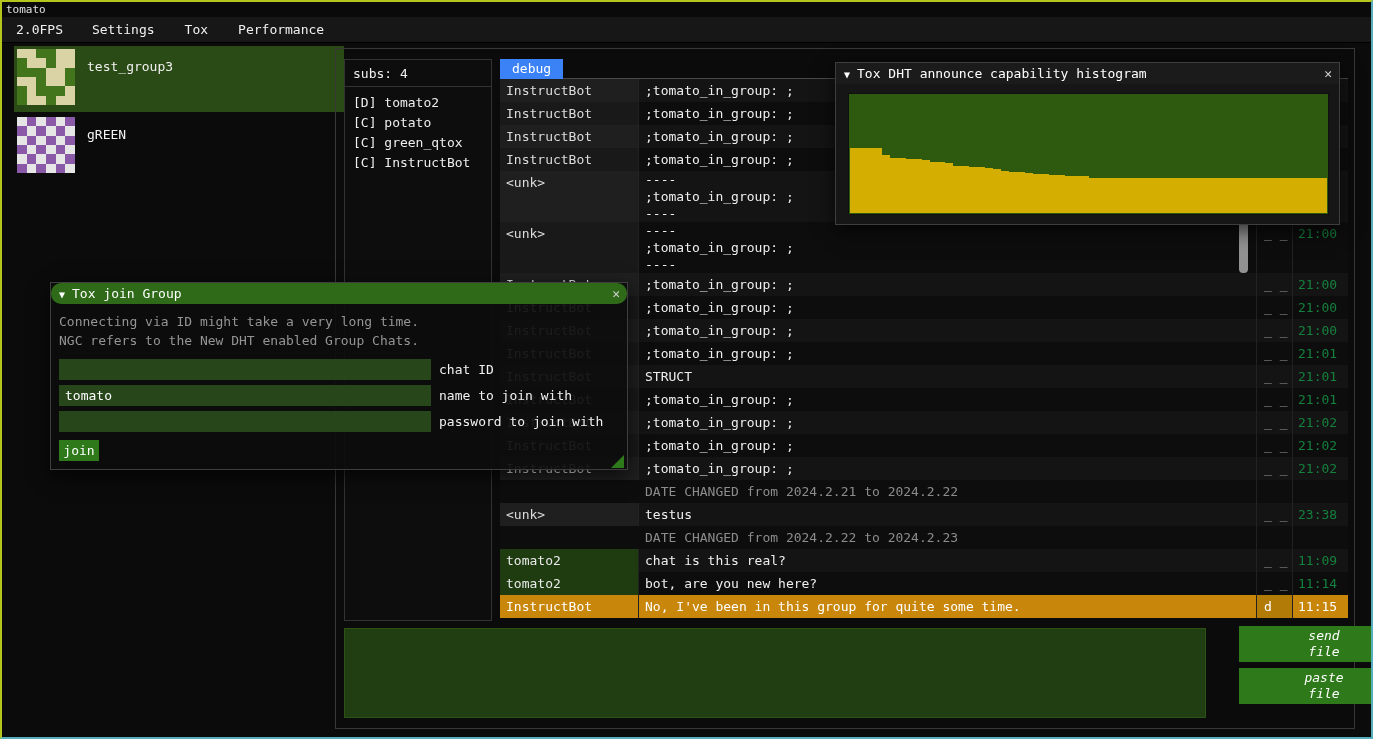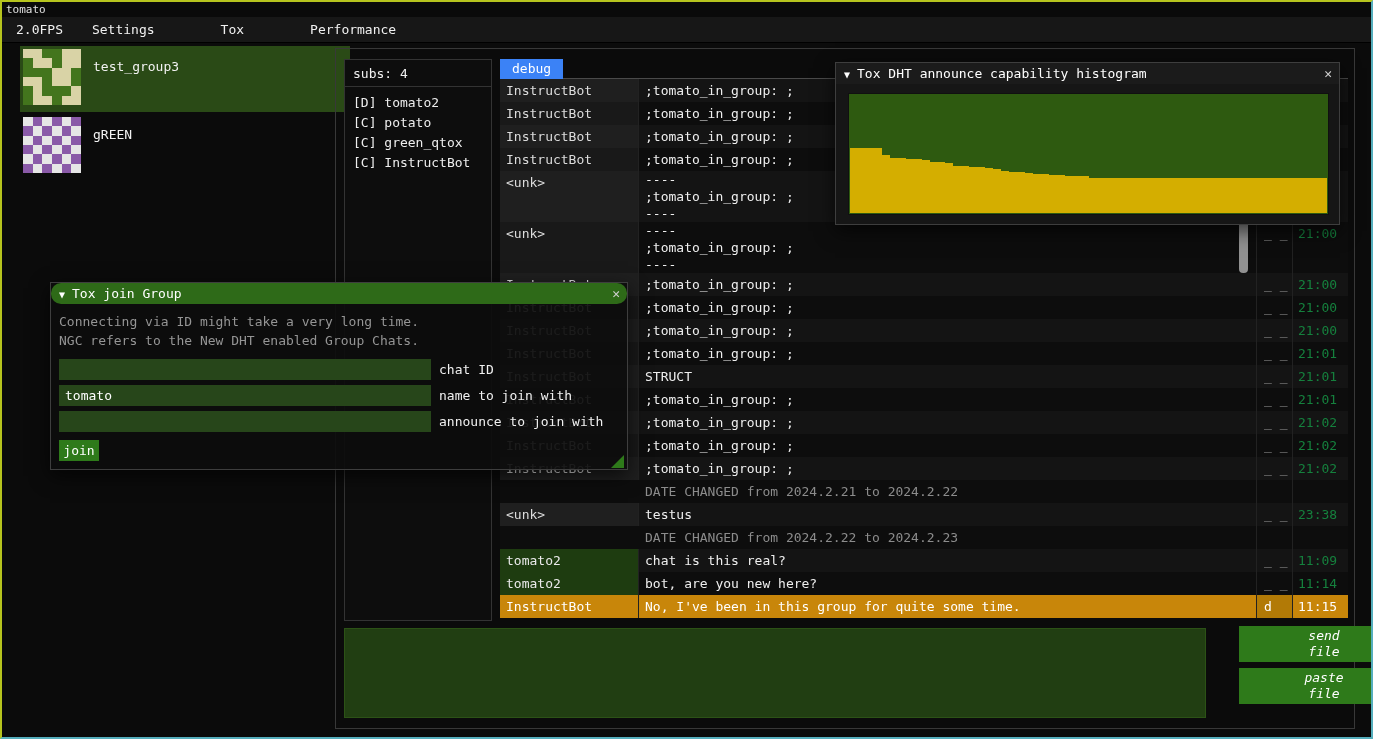--- a/index.html
+++ b/index.html
@@ -6,25 +6,25 @@
   body { background:#000; font-family:"DejaVu Sans Mono","Liberation Mono",monospace; font-size:13px; color:#e6e6e6; }
   .app { position:relative; width:1373px; height:739px; background:#0b0b0b; overflow:hidden;
          border-top:2px solid #b6c41e; border-left:2px solid #b6c41e;
          border-right:2px solid #55aebc; border-bottom:2px solid #55aebc; }
 
   .titlebar { position:absolute; left:0; top:0; right:0; height:15px; background:#0a0a0a;
               font-size:11px; line-height:15px; padding-left:4px; color:#e0e0e0; }
   .menubar { position:absolute; left:0; top:15px; right:0; height:26px; background:#171717;
              border-bottom:1px solid #000; display:flex; align-items:stretch; }
   .menubar .fps { padding:0 14px; line-height:26px; color:#f0f0f0; }
-  .menubar-items { display:flex;gap:36px; }
+  .menubar-items { display:flex; }
   .menu-item { padding:0 15px; line-height:26px; color:#f0f0f0; cursor:default; }
 
   
-  .group-list { position:absolute; left:18px; top:42px; width:330px;text-align:right; }
+  .group-list { position:absolute; left:12px; top:42px; width:330px;text-align:right; }
   .group-row { display:flex; padding:3px; margin:2px 0; height:66px; }
   .group-row.selected { background:#2a4a16; }
   .avatar { width:58px; height:56px; display:grid; }
   .avatar div { width:100%; height:100%; }
   .group-label { margin:10px 0 0 12px; color:#f2f2f2; }
 
   
   .main-panel { position:absolute; left:333px; top:46px; width:1020px; height:681px; border:1px solid #383838; }
   .subs-panel { position:absolute; left:8px; top:10px; width:148px; height:562px; border:1px solid #333; background:#0d0d0d; }
   .subs-header { padding:6px 8px 5px 8px; border-bottom:1px solid #333; color:#f0f0f0; }
@@ -432,21 +432,21 @@
           <div class="jrow">
             <input class="jinput" style="">
             <div class="jlabel">chat ID</div>
           </div>
           <div class="jrow">
             <input class="jinput" value="tomato" style="">
             <div class="jlabel">name to join with</div>
           </div>
           <div class="jrow">
             <input class="jinput" style="">
-            <div class="jlabel">announce to join with</div>
+            <div class="jlabel">password to join with</div>
           </div>
         </div>
       <button class="jbtn">join</button>
       <div class="grip"></div>
     </div>
   </div>
 
 </div>
 
 </body></html>

